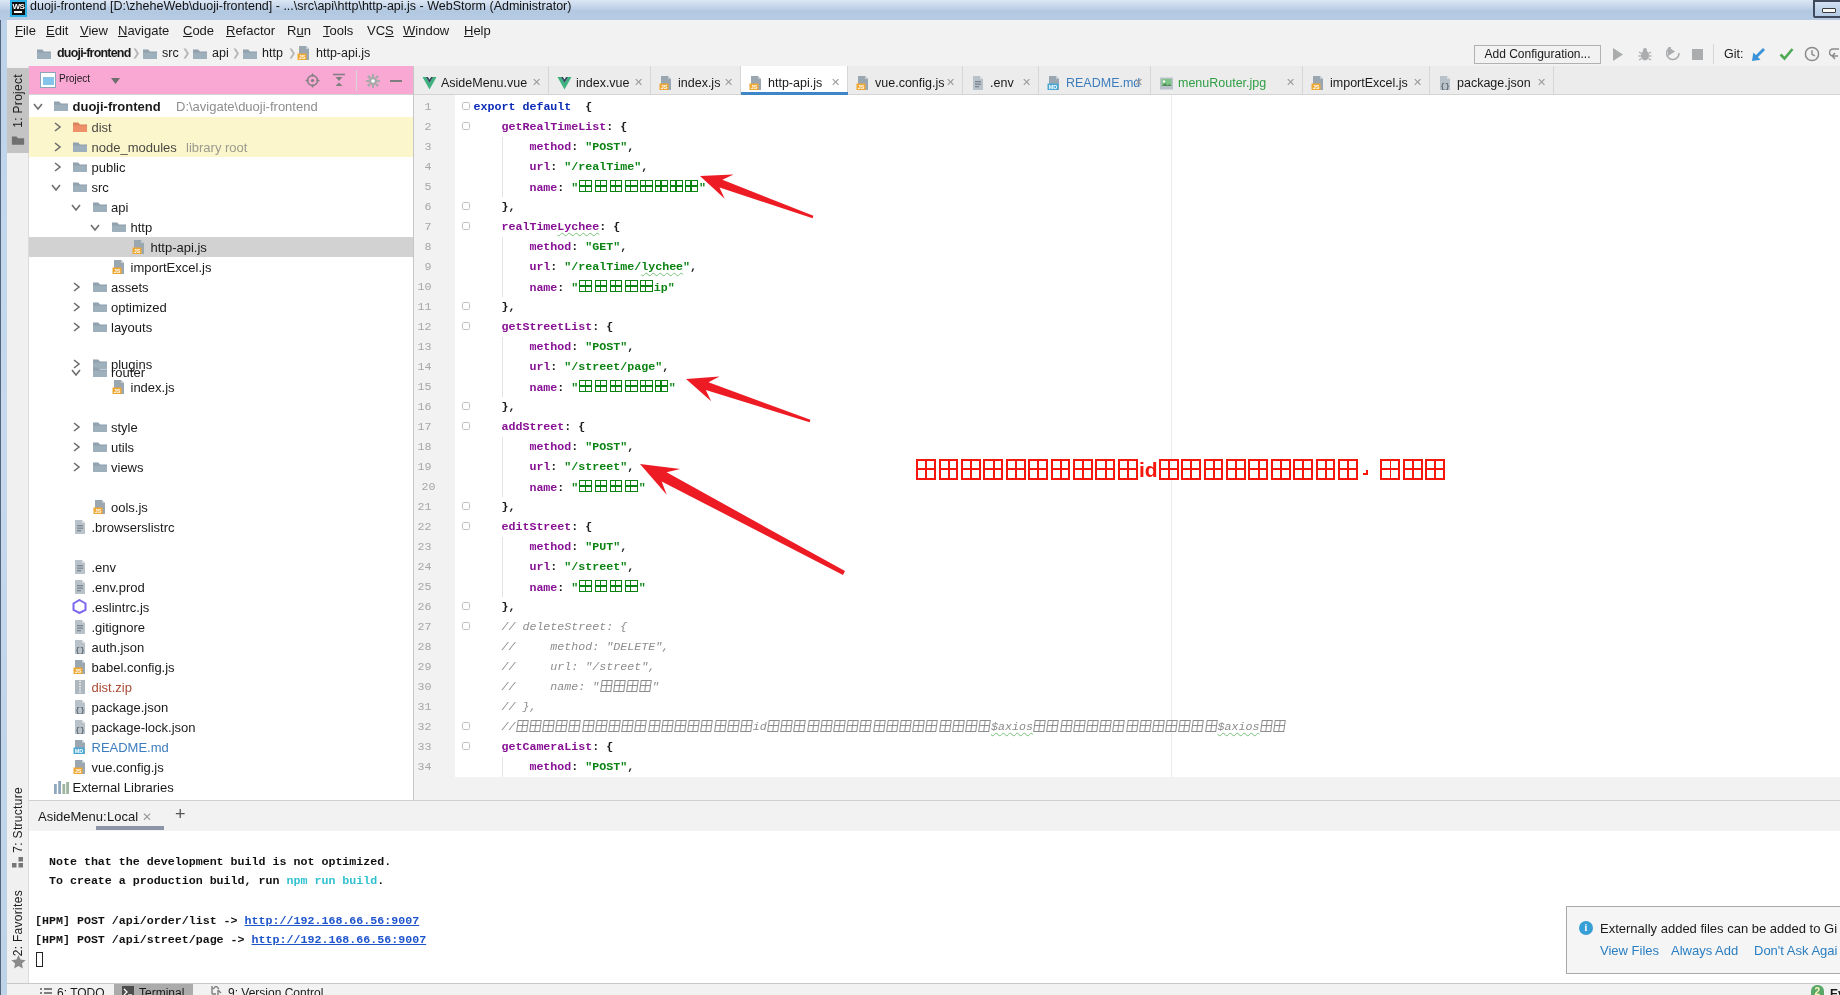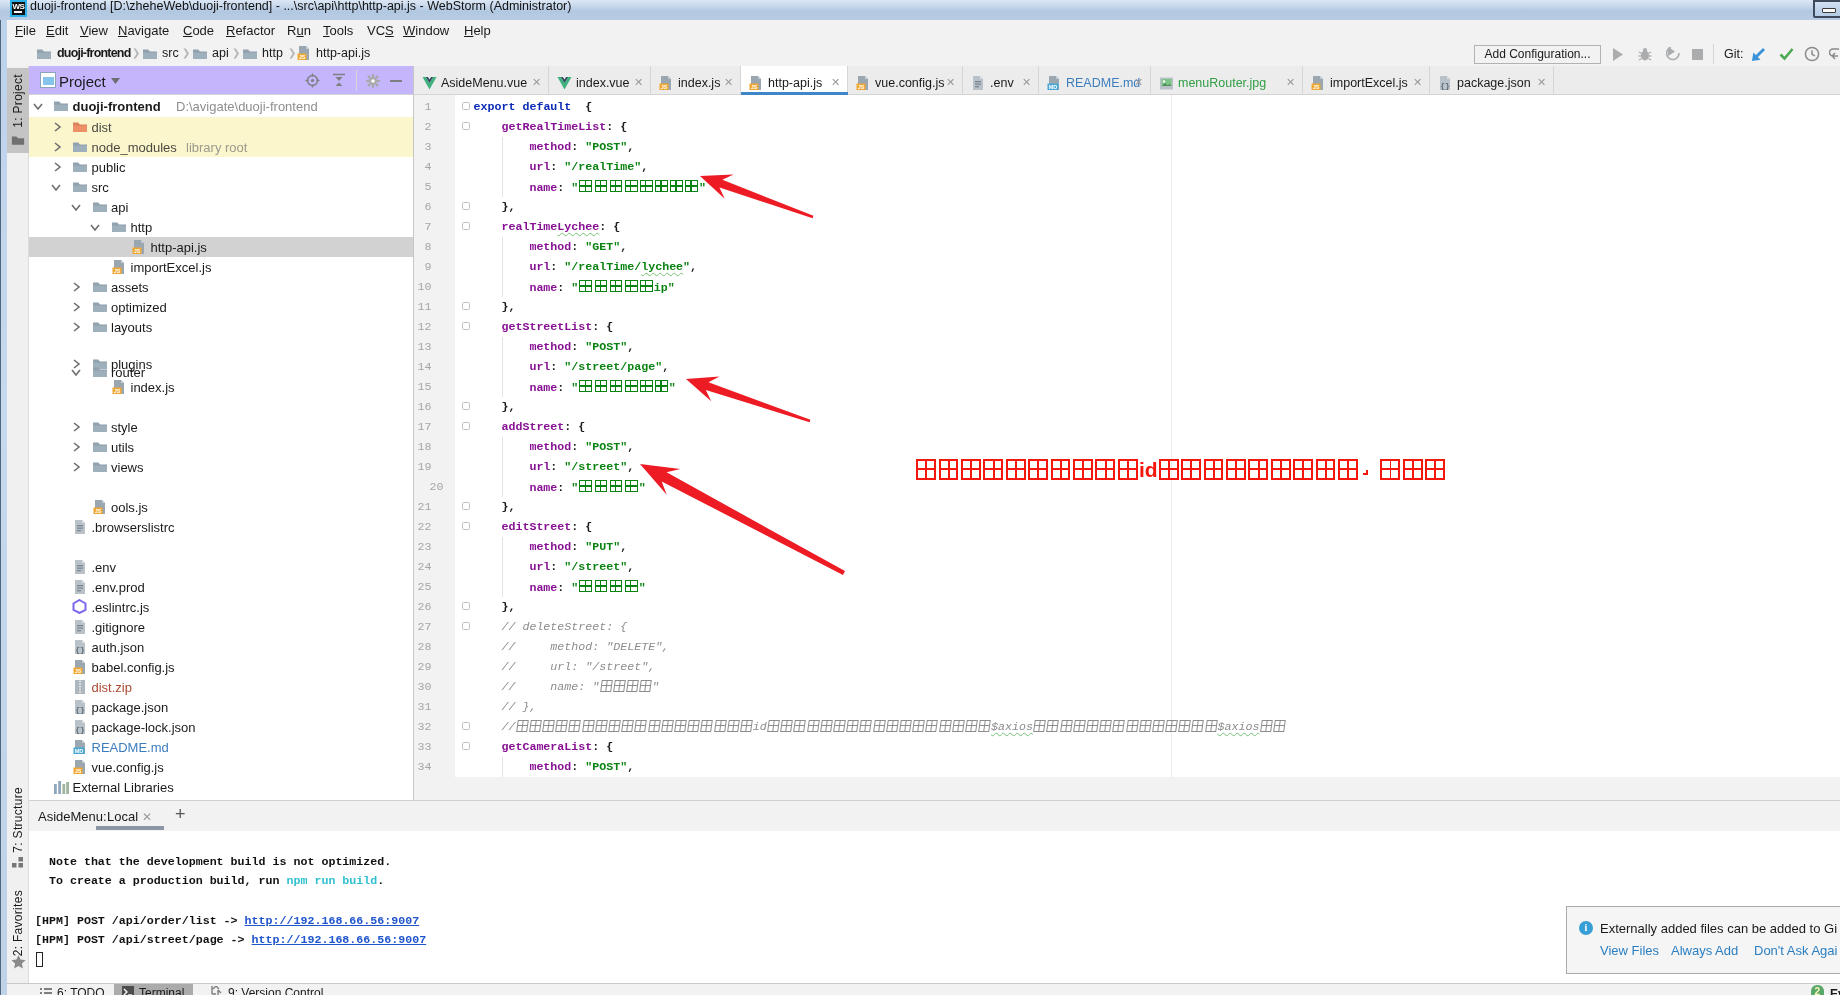--- a/index.html
+++ b/index.html
@@ -20,21 +20,21 @@
 .crumb{position:absolute;top:4px}
 .crumbsep{position:absolute;top:5px;color:#b6b6b6;font-size:10px}
 #addcfg{position:absolute;left:1474px;top:3px;width:127px;height:19px;border:1px solid #b2b2b2;font-size:12px;color:#1a1a1a;text-align:center;line-height:17px;background:#f2f2f2}
 
 #wborder{left:0;top:20px;width:7px;height:975px;z-index:6;background:linear-gradient(180deg,#bdd3ea,#c6d9ee 40%,#bed2e8);border-left:1px solid #54667f}
 #stripe{left:7px;top:66px;width:22px;height:917px;background:#f0f0f0;border-right:1px solid #dcdcdc}
 .vtab{position:absolute;writing-mode:vertical-rl;transform:rotate(180deg);font-size:12px;color:#1a1a1a;letter-spacing:0.3px}
 #ptab{left:7px;top:68px;width:22px;height:85px;background:#c4c4c4}
 
 #ppanel{left:29px;top:66px;width:384px;height:917px;background:#fff}
-#phead{position:absolute;left:0;top:0;width:384px;height:29px;background:#c4b5fd;border-bottom:1px solid #d4d4d4;font-size:15px;color:#1a1a1a}
+#phead{position:absolute;left:0;top:0;width:384px;height:29px;background:#f9a8d4;border-bottom:1px solid #d4d4d4;font-size:10px;color:#1a1a1a}
 .trow{position:absolute;left:0;width:384px;height:20px;font-size:13px;color:#1a1a1a;white-space:nowrap}
 .trow .lbl{position:absolute;top:2.5px}
 .gray{color:#8e8e8e}
 
 #tabs{left:414px;top:66px;width:1426px;height:29px;background:#ececec;border-bottom:1px solid #d4d4d4;font-size:12.5px;color:#1a1a1a}
 .tab{position:absolute;top:0;height:28px;border-right:1px solid #d6d6d6}
 .tab .nm{position:absolute;top:9.5px}
 .tab .x{position:absolute;top:10px;color:#9a9a9a;font-size:11px}
 #gutter{left:414px;top:95px;width:41px;height:682px;background:#f2f2f2}
 #edbg{left:455px;top:95px;width:1385px;height:682px;background:#fff}
@@ -674,21 +674,21 @@
     <div class="lnum" style="left:0;top:285px">15</div>
     <div class="cline" style="top:285px">        <span class="pr">name</span>: <span class="st">"<i class="c"></i><i class="c"></i><i class="c"></i><i class="c"></i><i class="c"></i><i class="c"></i>"</span></div>
     <div class="lnum" style="left:0;top:305px">16</div>
     <div class="cline" style="top:305px">    },</div>
     <div class="lnum" style="left:0;top:325px">17</div>
     <div class="cline" style="top:325px">    <span class="pr">addStreet</span>: {</div>
     <div class="lnum" style="left:0;top:345px">18</div>
     <div class="cline" style="top:345px">        <span class="pr">method</span>: <span class="st">"POST"</span>,</div>
     <div class="lnum" style="left:0;top:365px">19</div>
     <div class="cline" style="top:365px">        <span class="pr">url</span>: <span class="st">"/street"</span>,</div>
-    <div class="lnum" style="left:12px;top:385px">20</div>
+    <div class="lnum" style="left:4px;top:385px">20</div>
     <div class="cline" style="top:385px">        <span class="pr">name</span>: <span class="st">"<i class="c"></i><i class="c"></i><i class="c"></i><i class="c"></i>"</span></div>
     <div class="lnum" style="left:0;top:405px">21</div>
     <div class="cline" style="top:405px">    },</div>
     <div class="lnum" style="left:0;top:425px">22</div>
     <div class="cline" style="top:425px">    <span class="pr">editStreet</span>: {</div>
     <div class="lnum" style="left:0;top:445px">23</div>
     <div class="cline" style="top:445px">        <span class="pr">method</span>: <span class="st">"PUT"</span>,</div>
     <div class="lnum" style="left:0;top:465px">24</div>
     <div class="cline" style="top:465px">        <span class="pr">url</span>: <span class="st">"/street"</span>,</div>
     <div class="lnum" style="left:0;top:485px">25</div>

